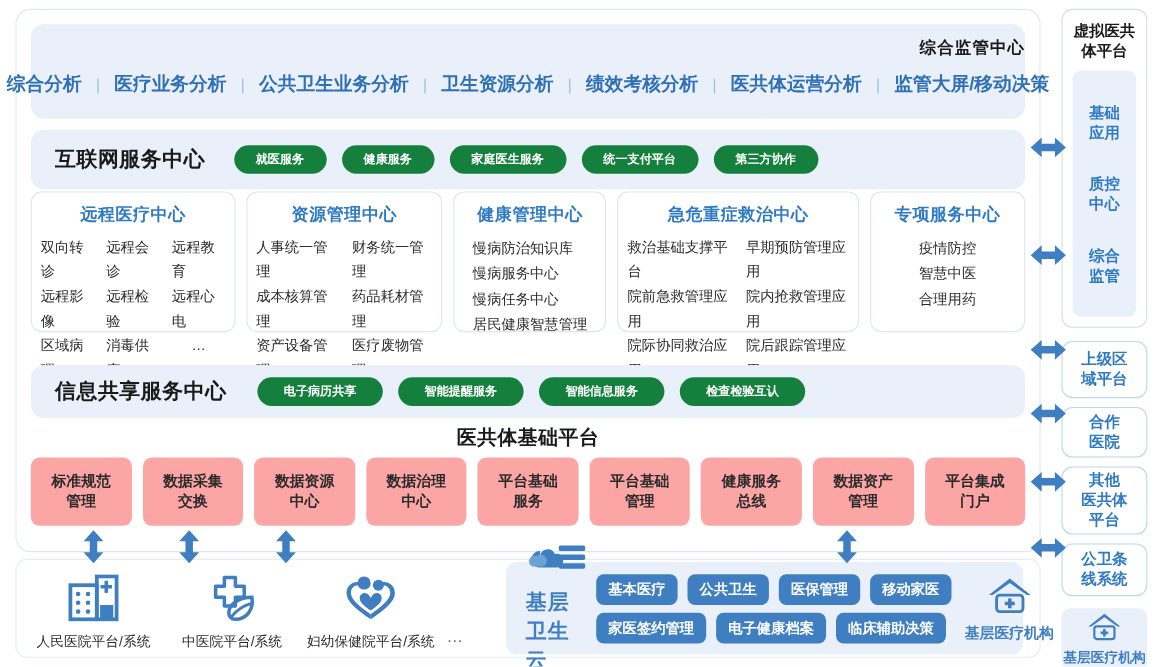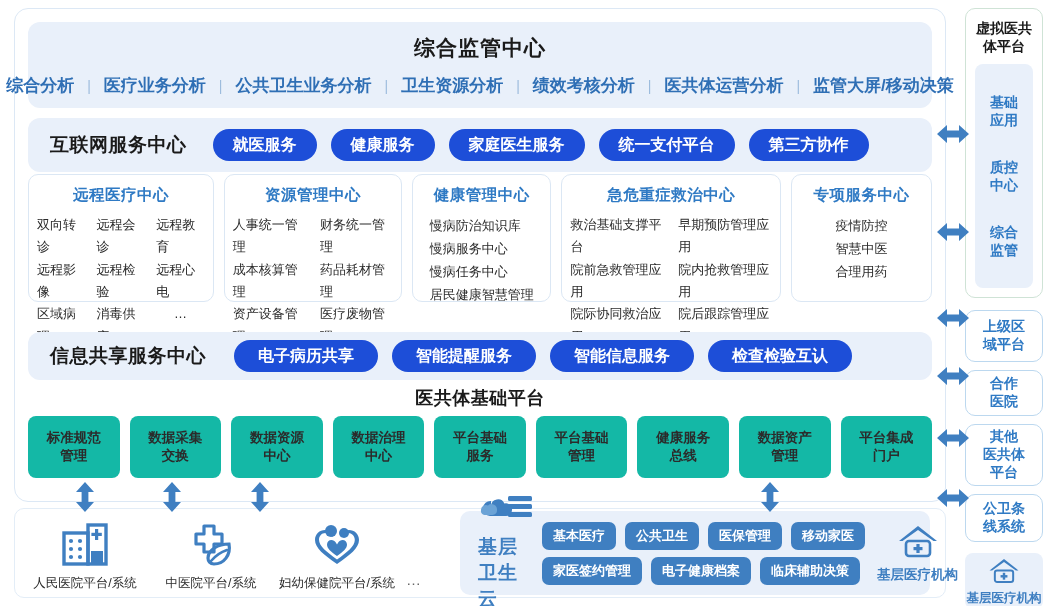--- a/index.html
+++ b/index.html
@@ -32,46 +32,46 @@
   
   .panel {
     position: absolute;
     background: #e9f0fa;
     border-radius: 12px;
   }
 
   
   .r1 { left: 28px; top: 22px; width: 904px; height: 86px; }
   .r1-title {
-    text-align: center;
-    font-size: 21px; font-weight: bold; color: #1a1a1a;
+    text-align: right;
+    font-size: 15px; font-weight: bold; color: #1a1a1a;
     margin-top: 12px; letter-spacing: 1px;
   }
   .r1-links {
     display: flex; justify-content: center; align-items: center;
     margin-top: 12px; gap: 0px;
   }
   .r1-links .lk {
     font-size: 17px; color: #2f6fb5; font-weight: bold;
     padding: 0 13px; white-space: nowrap;
   }
   .r1-links .sep { color: #9dbcdd; font-size: 14px; }
 
   
   .r2 { left: 28px; top: 118px; width: 904px; height: 54px; display: flex; align-items: center; }
   .r2-label {
     font-size: 19px; font-weight: bold; color: #1a1a1a;
     margin-left: 22px; white-space: nowrap; letter-spacing: .5px;
   }
   .pillrow { display: flex; align-items: center; gap: 14px; margin-left: 26px; }
   .pill {
-    background: #1d4ed8; color: #ffffff;
+    background: #15803d; color: #ffffff;
     border-radius: 18px;
     padding: 7px 20px;
-    font-size: 16px; font-weight: bold;
+    font-size: 11px; font-weight: bold;
     white-space: nowrap;
     line-height: 1.15;
   }
 
   
   .cards { position: absolute; left: 28px; top: 174px; width: 904px; height: 128px; display: flex; gap: 10px; }
   .card {
     background: #ffffff;
     border: 1px solid #dbe7f4;
     border-radius: 10px;
@@ -106,21 +106,21 @@
   .r5-title {
     position: absolute; left: 28px; top: 386px; width: 904px;
     text-align: center; font-size: 18px; font-weight: bold; color: #1a1a1a;
     letter-spacing: .5px;
   }
 
   
   .modules { position: absolute; left: 28px; top: 416px; width: 904px; height: 62px; display: flex; gap: 10px; }
   .module {
     flex: 1;
-    background: #14b8a6;
+    background: #fca5a5;
     border-radius: 8px;
     display: flex; align-items: center; justify-content: center;
     text-align: center;
     font-size: 13.5px; font-weight: bold; color: #2b2b2b;
     line-height: 1.35;
   }
 
   
   .inst-group { position: absolute; left: 22px; top: 514px; width: 430px; height: 78px; display: flex; align-items: flex-end; }
   .inst {

